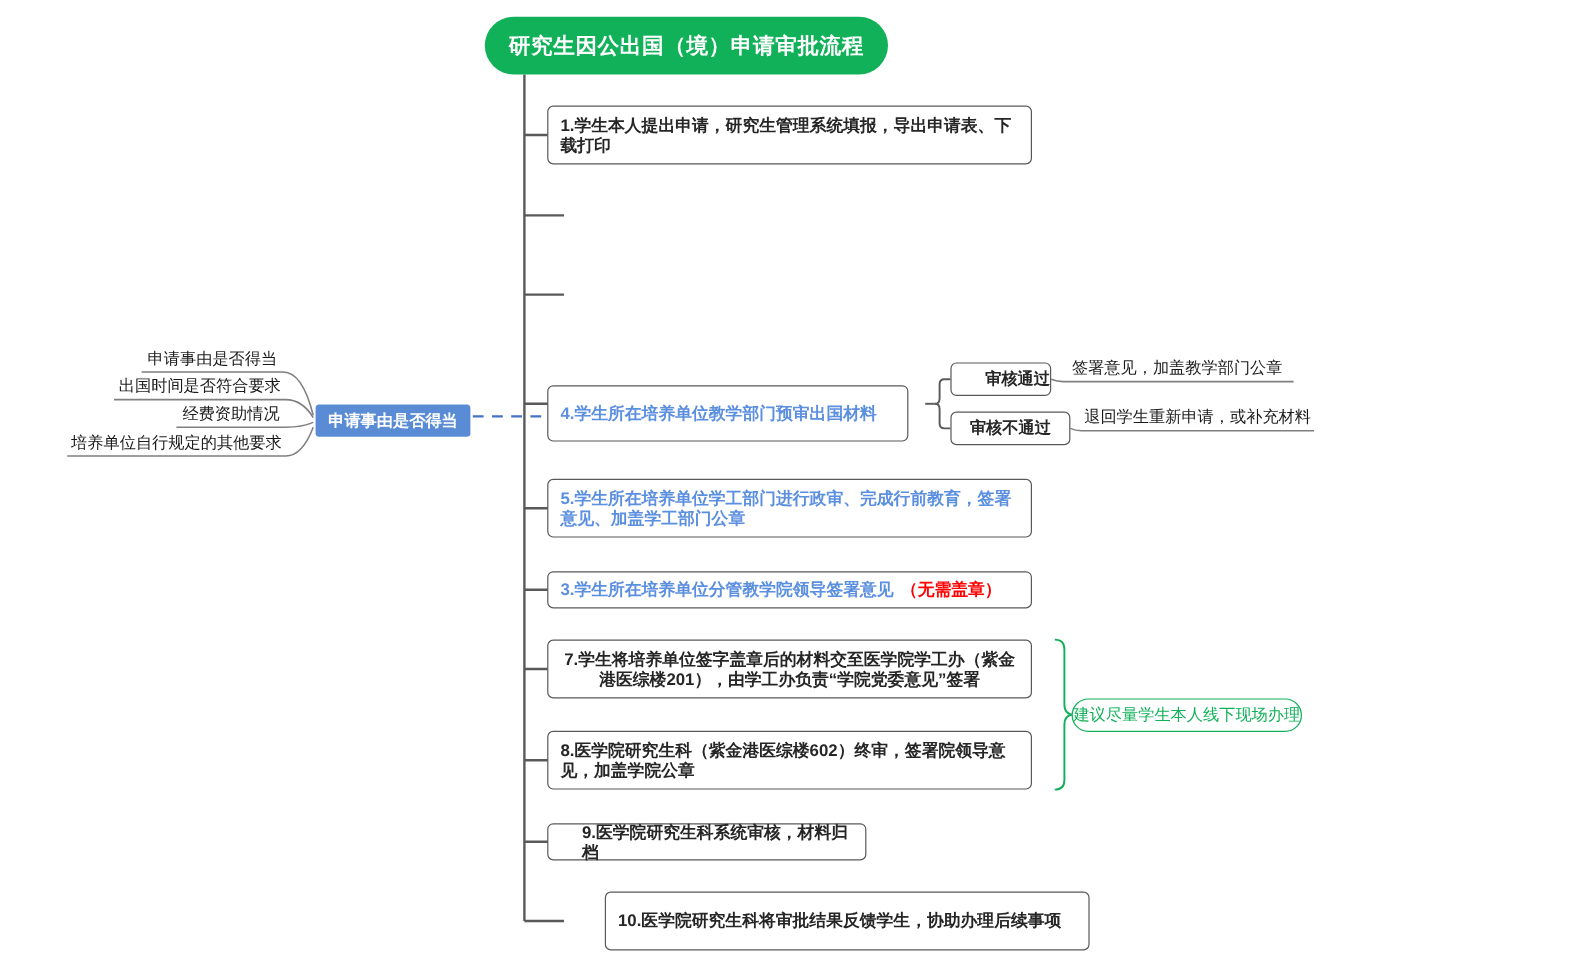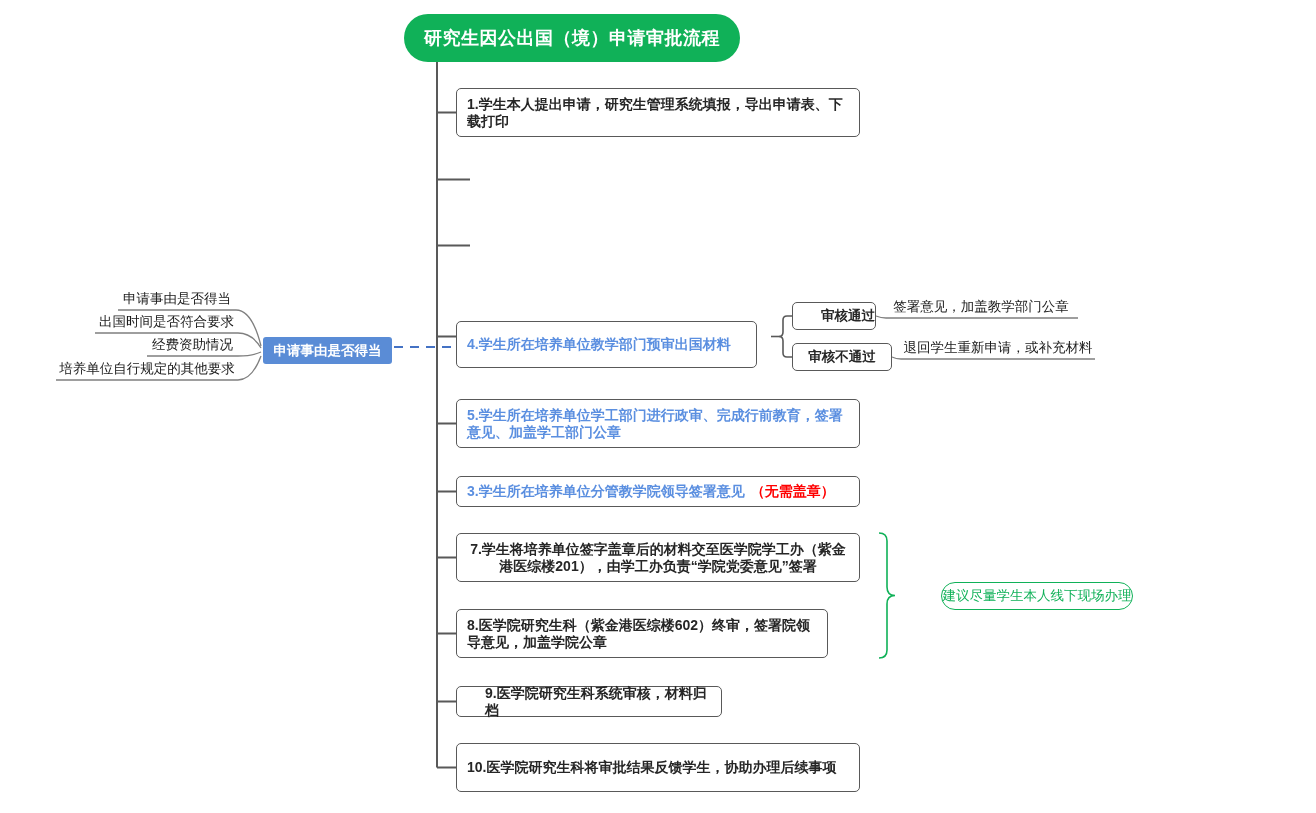--- a/index.html
+++ b/index.html
@@ -29,21 +29,21 @@
     position:absolute;font-size:13.5px;color:#1a1a1a;text-align:center;height:20px;line-height:20px;
     white-space:nowrap;
   }
   .precheck-pill{
     position:absolute;left:263px;top:337px;width:129px;height:27px;background:#5A8CD6;border-radius:3px;
     color:#ffffff;font-size:13.5px;font-weight:bold;display:flex;align-items:center;justify-content:center;
   }
   .suggestion-pill{
     position:absolute;left:893px;top:582px;width:192px;height:28px;background:#ffffff;
     border:1.6px solid #10B158;border-radius:14px;color:#10B158;font-size:13.5px;
-    display:flex;align-items:center;justify-content:center;box-sizing:border-box;white-space:nowrap;margin-left:48px;
+    display:flex;align-items:center;justify-content:center;box-sizing:border-box;white-space:nowrap;
   }
 </style>
 </head>
 <body>
 
 <div class="canvas">
 
   <svg class="lines" width="1316" height="813" viewBox="0 0 1316 813">
 
     <g stroke="#595959" stroke-width="2" fill="none">
@@ -90,27 +90,27 @@
   <div class="step blue" style="top:399px;width:404px;height:49px;">
     <span>5.学生所在培养单位学工部门进行政审、完成行前教育，签署意见、加盖学工部门公章</span>
   </div>
   <div class="step blue" style="top:476px;width:404px;height:31px;">
     <span>3.学生所在培养单位分管教学院领导签署意见</span>
       <span class="note-red">（无需盖章）</span>
   </div>
   <div class="step" style="top:533px;width:404px;height:49px;text-align:center;">
     <span>7.学生将培养单位签字盖章后的材料交至医学院学工办（紫金港医综楼201），由学工办负责“学院党委意见”签署</span>
   </div>
-  <div class="step" style="top:609px;width:372px;height:49px;">
+  <div class="step" style="top:609px;width:404px;height:49px;">
     <span>8.医学院研究生科（紫金港医综楼602）终审，签署院领导意见，加盖学院公章</span>
   </div>
   <div class="step" style="top:686px;width:266px;height:31px;padding-left:28px;">
     <span>9.医学院研究生科系统审核，材料归档</span>
   </div>
-  <div class="step" style="top:743px;width:404px;height:49px;">
+  <div class="step" style="top:743px;width:404px;height:49px;margin-left:48px;">
     <span>10.医学院研究生科将审批结果反馈学生，协助办理后续事项</span>
   </div>
 
   <div class="minibox" style="left:792px;top:302px;width:84px;height:28px;justify-content:flex-end;">
     <span>审核通过</span>
   </div>
   <div class="minibox" style="left:792px;top:343px;width:100px;height:28px;">
     <span>审核不通过</span>
   </div>
   <div class="leaf" style="left:884px;top:297px;width:194px;">签署意见，加盖教学部门公章</div>

